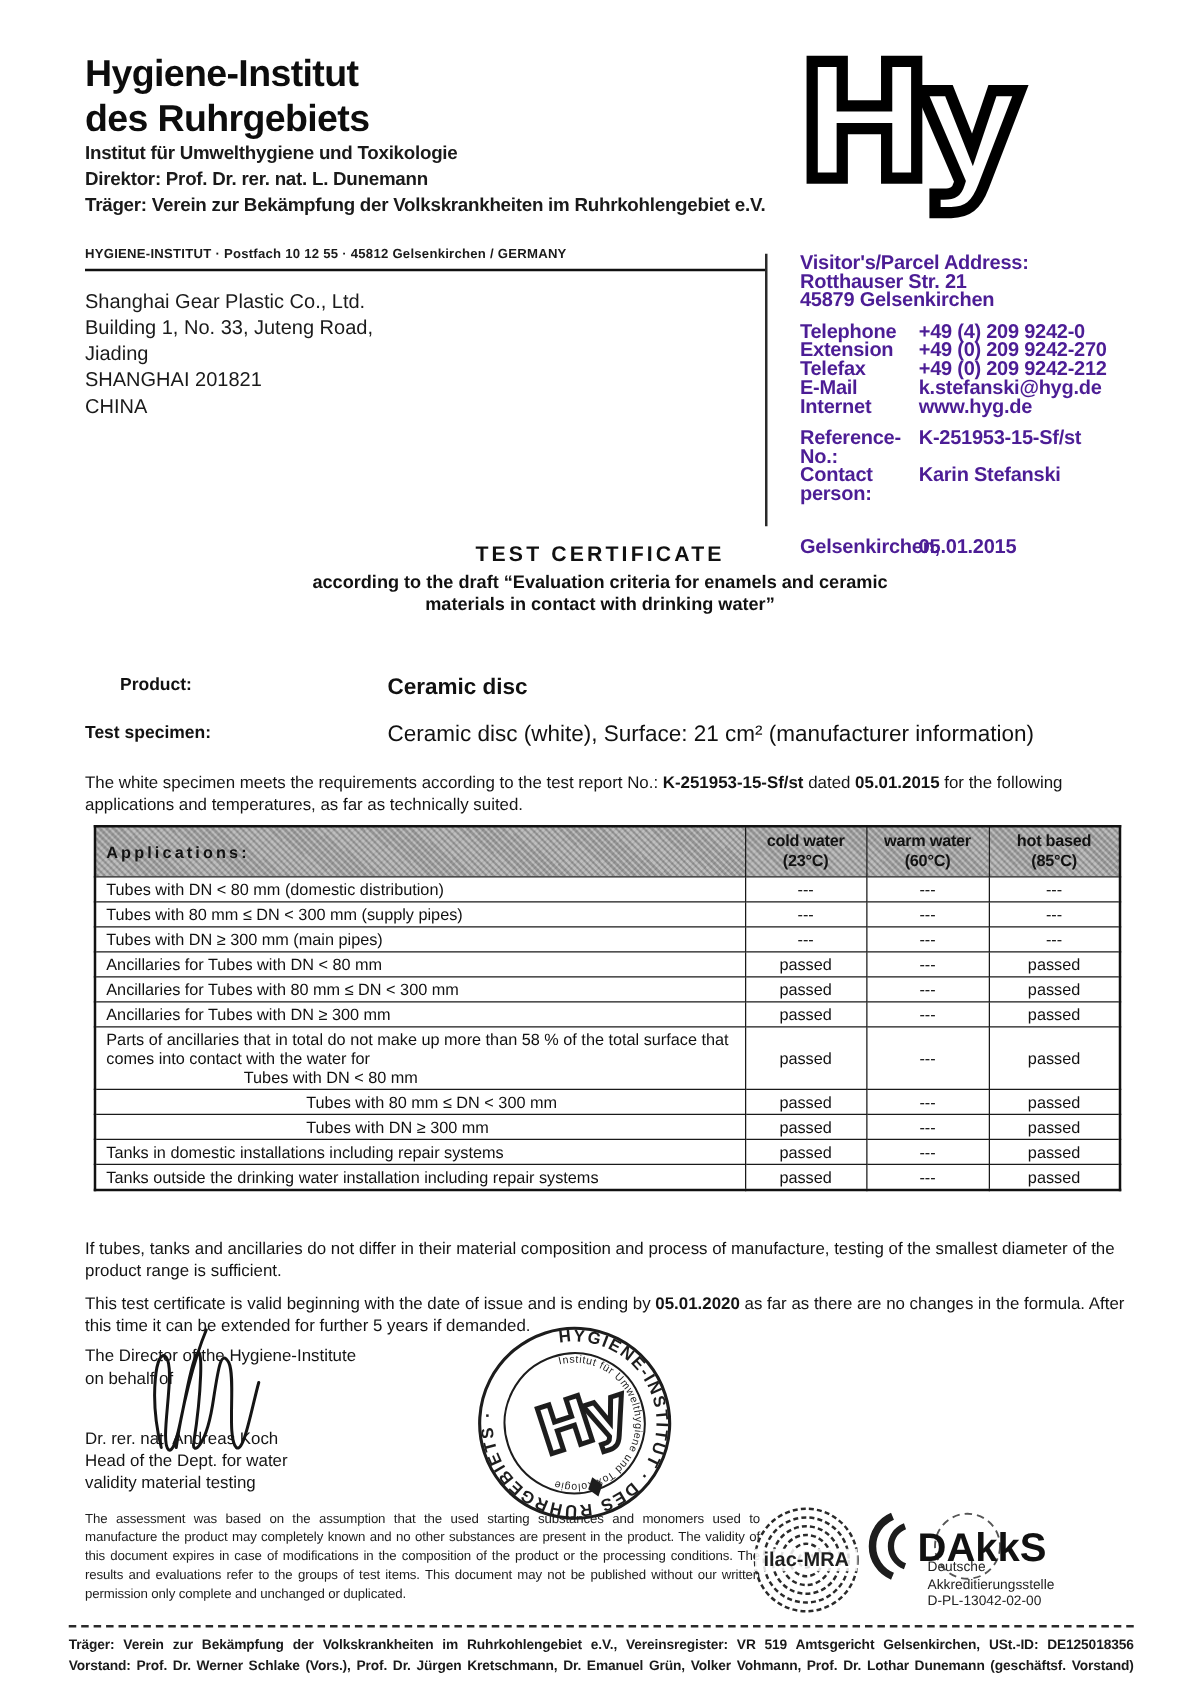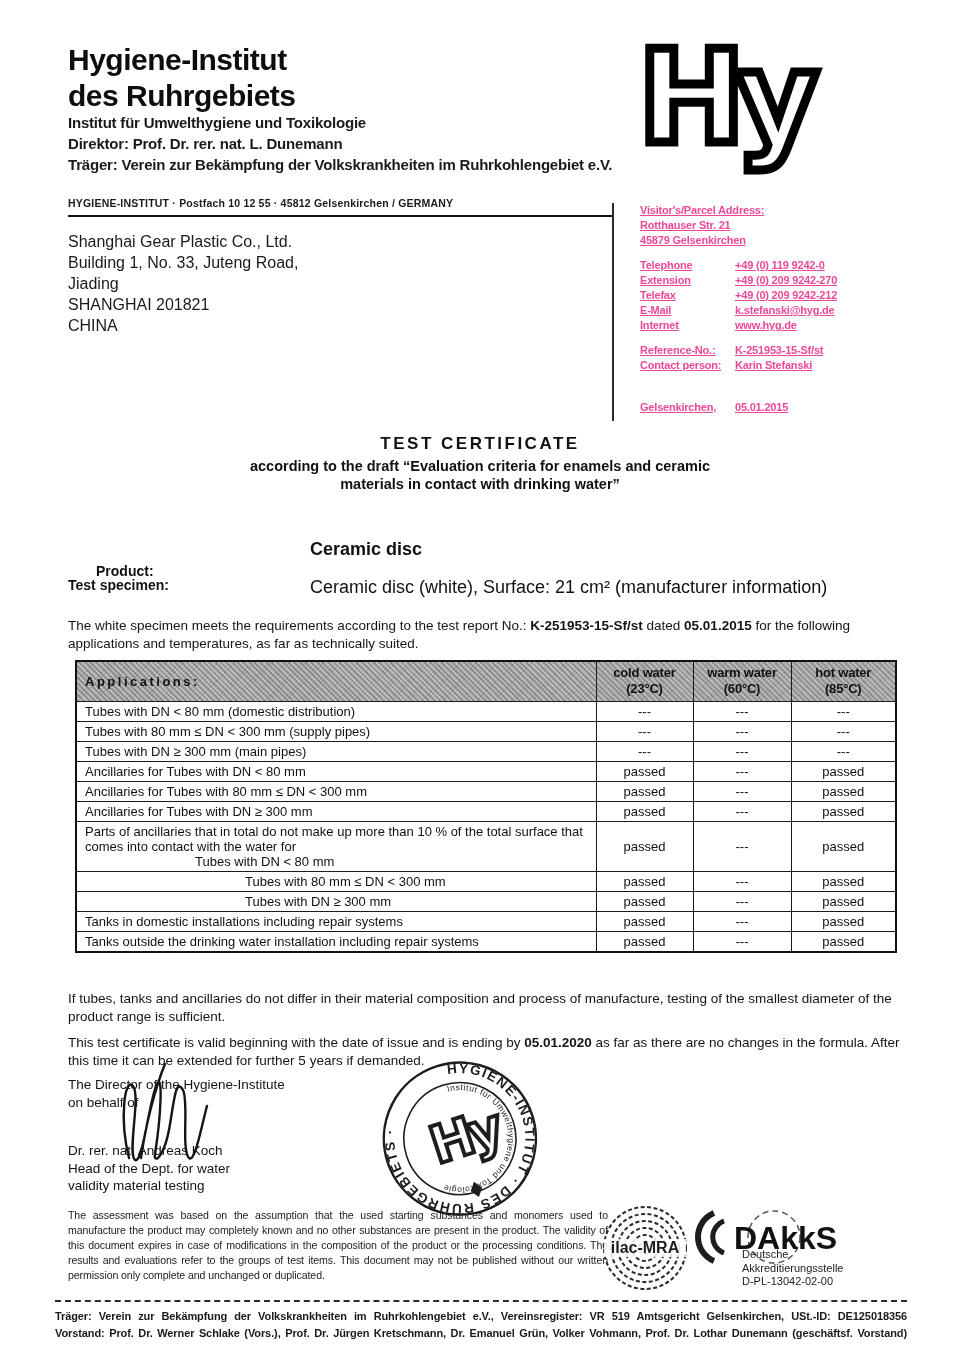--- a/index.html
+++ b/index.html
@@ -11,21 +11,21 @@
   
   .org-name { font-size:30px; font-weight:bold; letter-spacing:-0.5px; line-height:36px; color:#0d0d0d; }
   .org-sub { font-size:15px; font-weight:bold; letter-spacing:-0.2px; line-height:21px; color:#1a1a1a; }
   .sender-line { font-size:10.5px; font-weight:bold; letter-spacing:0.2px; color:#1a1a1a; }
   .sender-rule { border-top:2px solid #111; }
 
   
   .recipient { font-size:16px; line-height:21px; color:#1a1a1a; }
 
   
-  .contact { font-size:11px; font-weight:bold; letter-spacing:-0.2px; line-height:15px; color:#ec4899; width:290px;text-decoration:underline; }
+  .contact { font-size:16px; font-weight:bold; letter-spacing:-0.2px; line-height:15px; color:#4c1d95; width:290px; }
   .contact .gap { height:10px; }
   .crow { display:flex; }
   .crow .lbl { width:95px; flex:none; }
   .vline { width:2px; background:#2a2a2a; }
 
   
   .title-main { font-size:17px; font-weight:bold; letter-spacing:2.5px; text-align:center; }
   .title-sub { font-size:14.5px; font-weight:bold; text-align:center; line-height:18px; }
 
   
@@ -93,21 +93,21 @@
 
   <div class="abs vline" style="left:612px; top:203px; height:218px;"></div>
 
   <div class="abs contact" style="left:640px; top:203px;">
     <div>Visitor's/Parcel Address:</div>
     <div>Rotthauser Str. 21</div>
     <div>45879 Gelsenkirchen</div>
     <div class="gap"></div>
     <div class="crow">
         <span class="lbl">Telephone</span>
-        <span>+49 (0) 119 9242-0</span>
+        <span>+49 (4) 209 9242-0</span>
       </div>
     <div class="crow">
         <span class="lbl">Extension</span>
         <span>+49 (0) 209 9242-270</span>
       </div>
     <div class="crow">
         <span class="lbl">Telefax</span>
         <span>+49 (0) 209 9242-212</span>
       </div>
     <div class="crow">
@@ -131,21 +131,21 @@
     <div class="crow">
         <span class="lbl">Gelsenkirchen,</span>
         <span>05.01.2015</span>
       </div>
   </div>
 
   <div class="abs title-main" style="left:0; top:434px; width:960px;">TEST CERTIFICATE</div>
   <div class="abs title-sub" style="left:0; top:457px; width:960px;">according to the draft “Evaluation criteria for enamels and ceramic</div>
   <div class="abs title-sub" style="left:0; top:475px; width:960px;">materials in contact with drinking water”</div>
 
-  <div class="abs plabel" style="left:68px; top:563px;padding-left:28px;">Product:</div>
+  <div class="abs plabel" style="left:68px; top:539px;padding-left:28px;">Product:</div>
   <div class="abs pvalue b" style="left:310px; top:539px;">Ceramic disc</div>
   <div class="abs plabel" style="left:68px; top:577px;">Test specimen:</div>
   <div class="abs pvalue" style="left:310px; top:577px;">Ceramic disc (white), Surface: 21 cm² (manufacturer information)</div>
 
   <div class="abs para" style="left:68px; top:617px; width:832px;"><span>The white specimen meets the requirements according to the test report No.: </span><b>K-251953-15-Sf/st</b><span> dated </span><b>05.01.2015</b><span> for the following applications and temperatures, as far as technically suited.</span></div>
 
   <div class="abs" style="left:75px; top:660px;">
     <table class="apps">
       <colgroup>
           <col style="width:520px;">
@@ -158,21 +158,21 @@
         <th class="apps-h tex">Applications:</th>
         <th class="temp-h tex">
               <div>cold water</div>
               <div>(23°C)</div>
             </th>
         <th class="temp-h tex">
               <div>warm water</div>
               <div>(60°C)</div>
             </th>
         <th class="temp-h tex">
-              <div>hot water</div>
+              <div>hot based</div>
               <div>(85°C)</div>
             </th>
       </tr>
       <tr>
             <td class="lab">Tubes with DN &lt; 80 mm (domestic distribution)</td>
             <td class="val">---</td>
             <td class="val">---</td>
             <td class="val">---</td>
           </tr>
       <tr>
@@ -200,21 +200,21 @@
             <td class="val">passed</td>
           </tr>
       <tr>
             <td class="lab">Ancillaries for Tubes with DN ≥ 300 mm</td>
             <td class="val">passed</td>
             <td class="val">---</td>
             <td class="val">passed</td>
           </tr>
       <tr>
             <td class="lab">
-              <div>Parts of ancillaries  that in total do not make up more than 10 % of the total surface that comes into contact with the water for</div>
+              <div>Parts of ancillaries  that in total do not make up more than 58 % of the total surface that comes into contact with the water for</div>
               <div class="sub">Tubes with DN &lt; 80 mm</div>
             </td>
             <td class="val">passed</td>
             <td class="val">---</td>
             <td class="val">passed</td>
           </tr>
       <tr>
             <td class="lab indent">Tubes with 80 mm ≤ DN &lt; 300 mm</td>
             <td class="val">passed</td>
             <td class="val">---</td>

